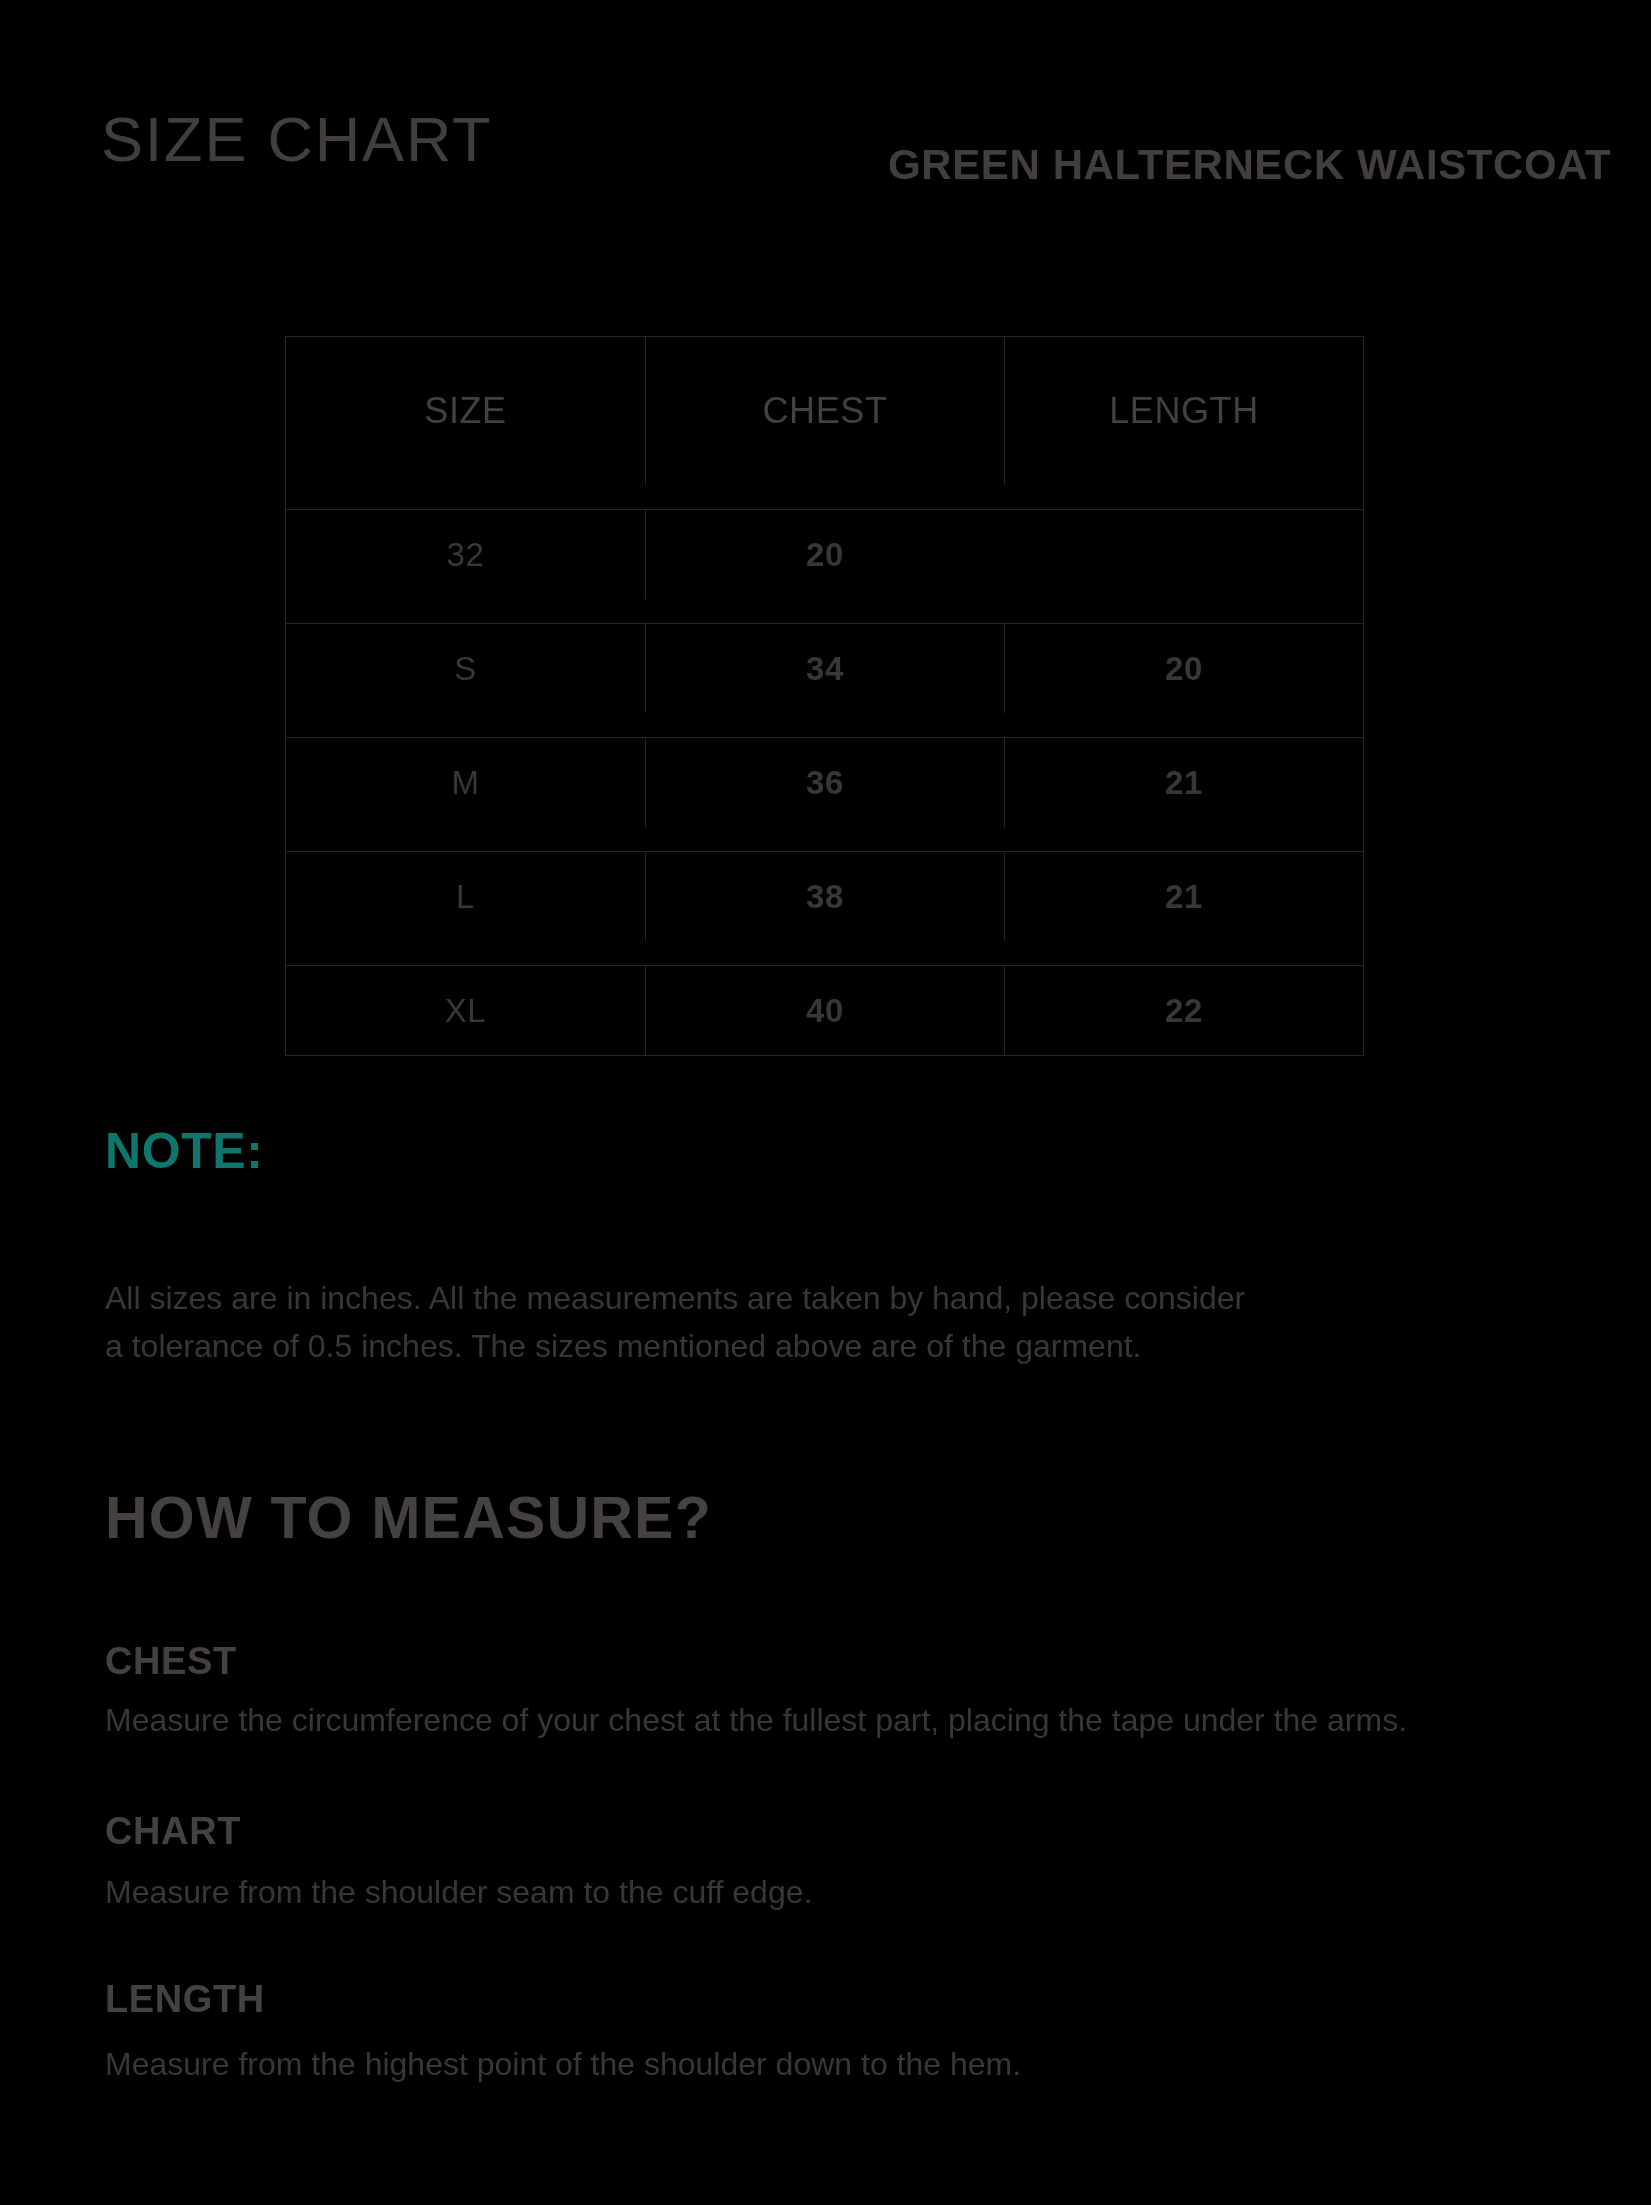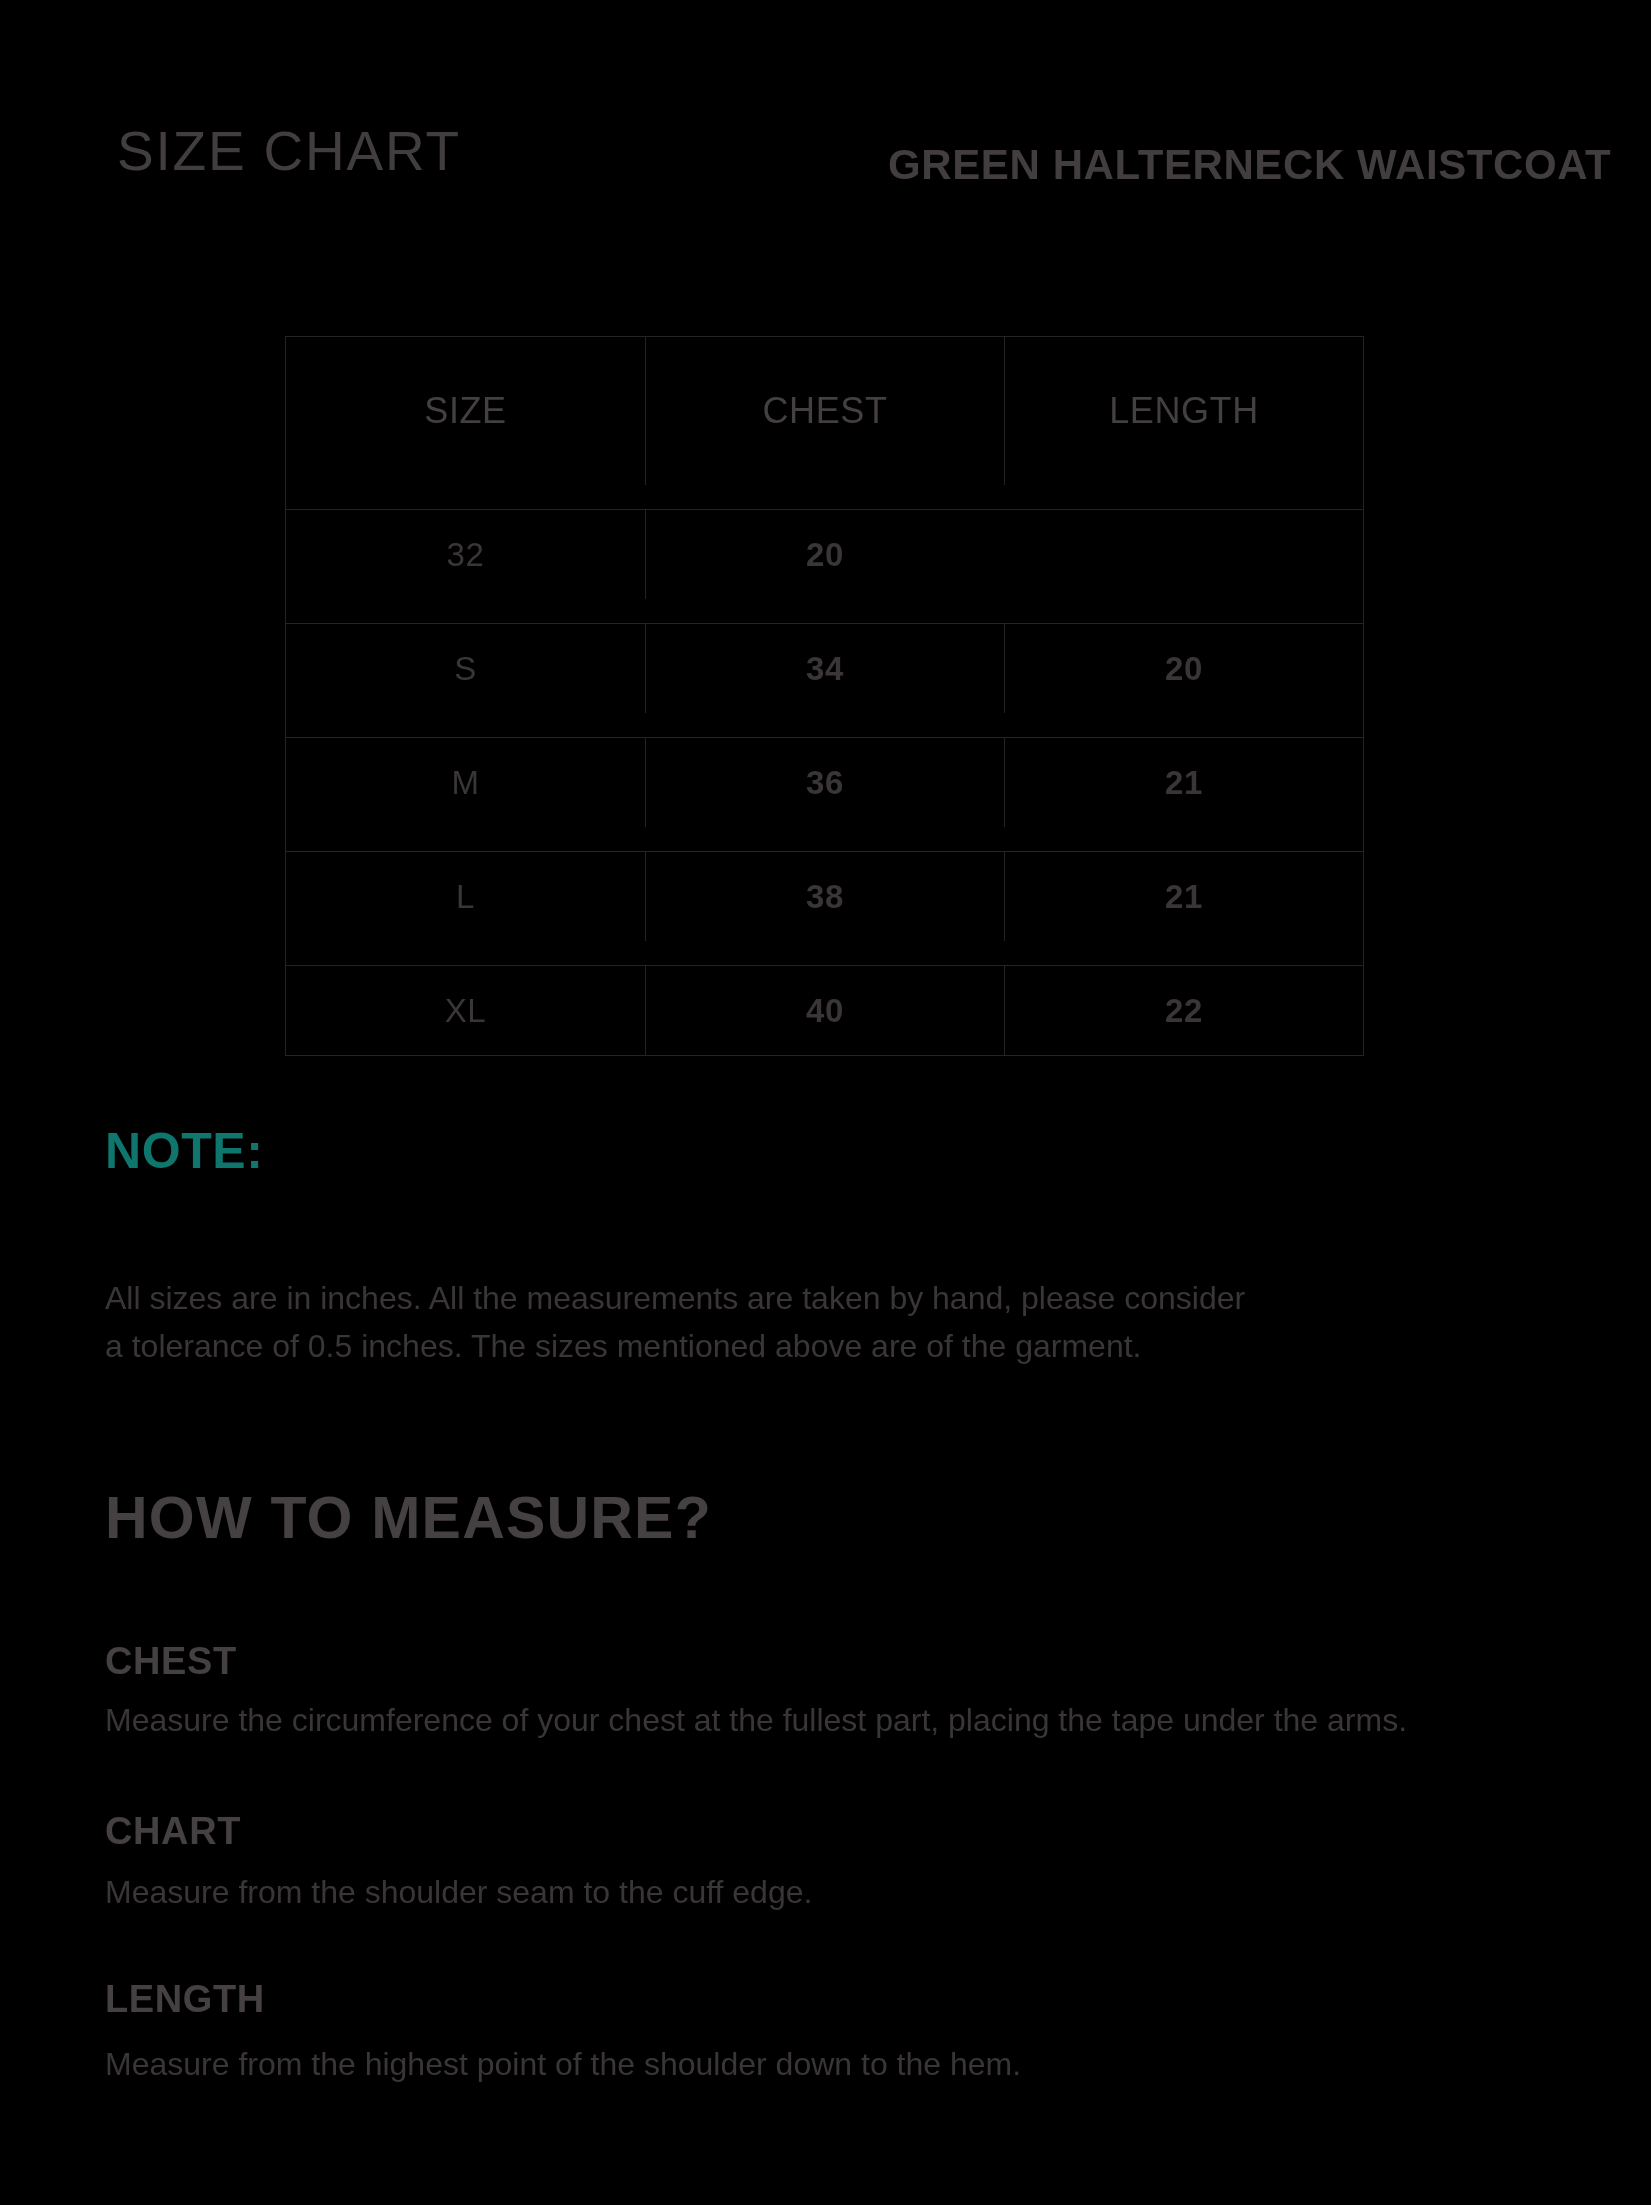--- a/index.html
+++ b/index.html
@@ -13,22 +13,22 @@
     height: 2205px;
     background: #000000;
     overflow: hidden;
     font-family: "Liberation Sans", "DejaVu Sans", sans-serif;
   }
   .abs { position: absolute; }
 
   .page-title {
     left: 101px;
     top: 108px;
-    margin: 16px;
-    font-size: 55px;
+    margin: 0;
+    font-size: 63px;
     font-weight: 400;
     line-height: 1;
     letter-spacing: 1.8px;
     color: #423d3e;
     white-space: nowrap;
   }
   .product-name {
     left: 888px;
     top: 144px;
     font-size: 42px;

